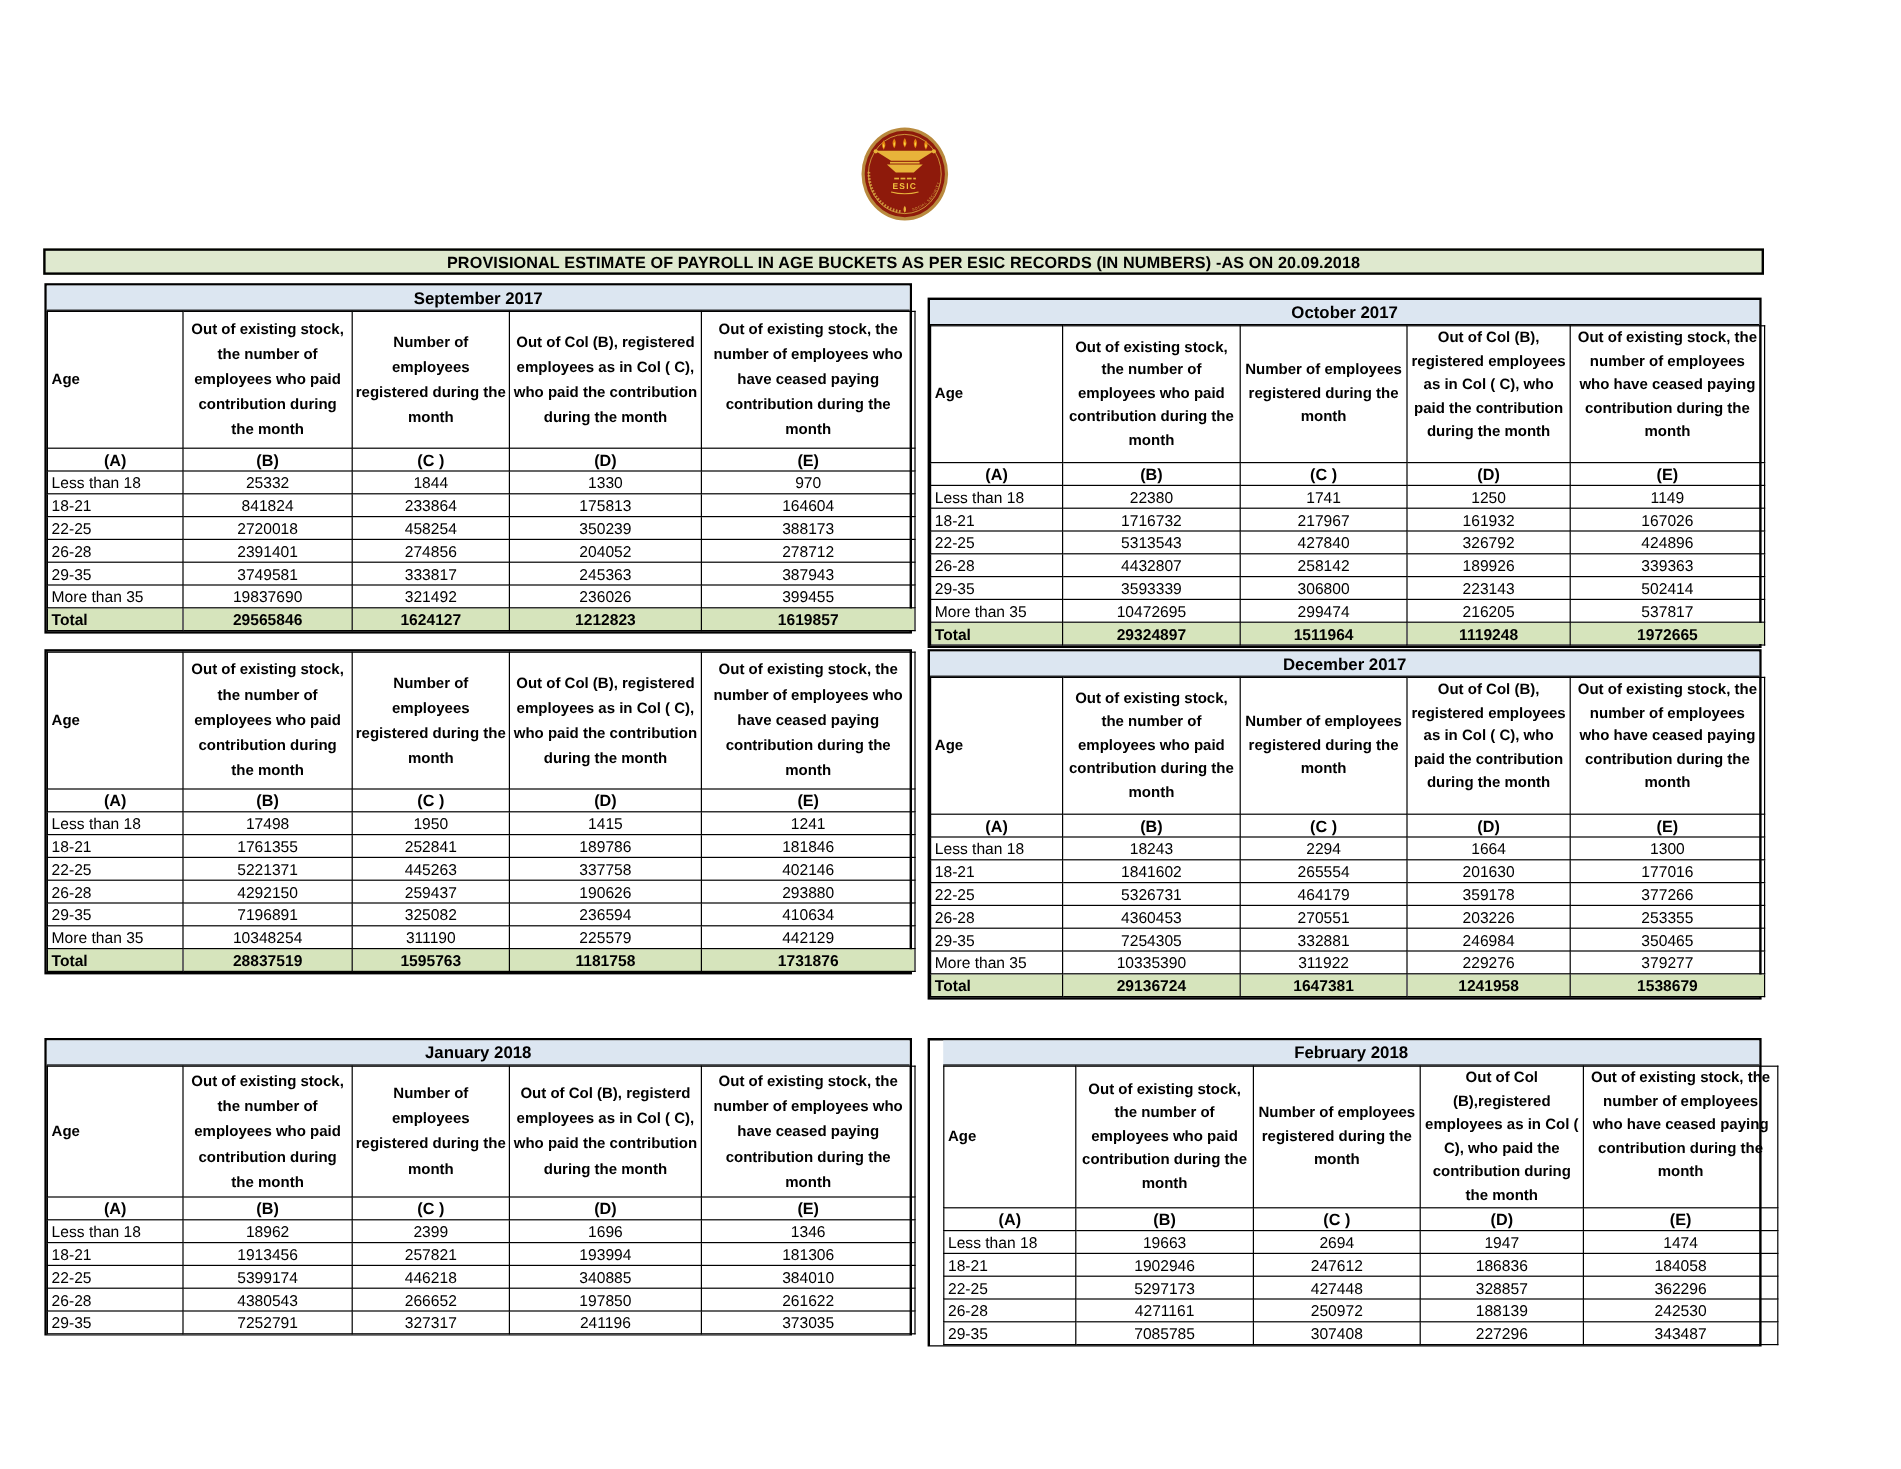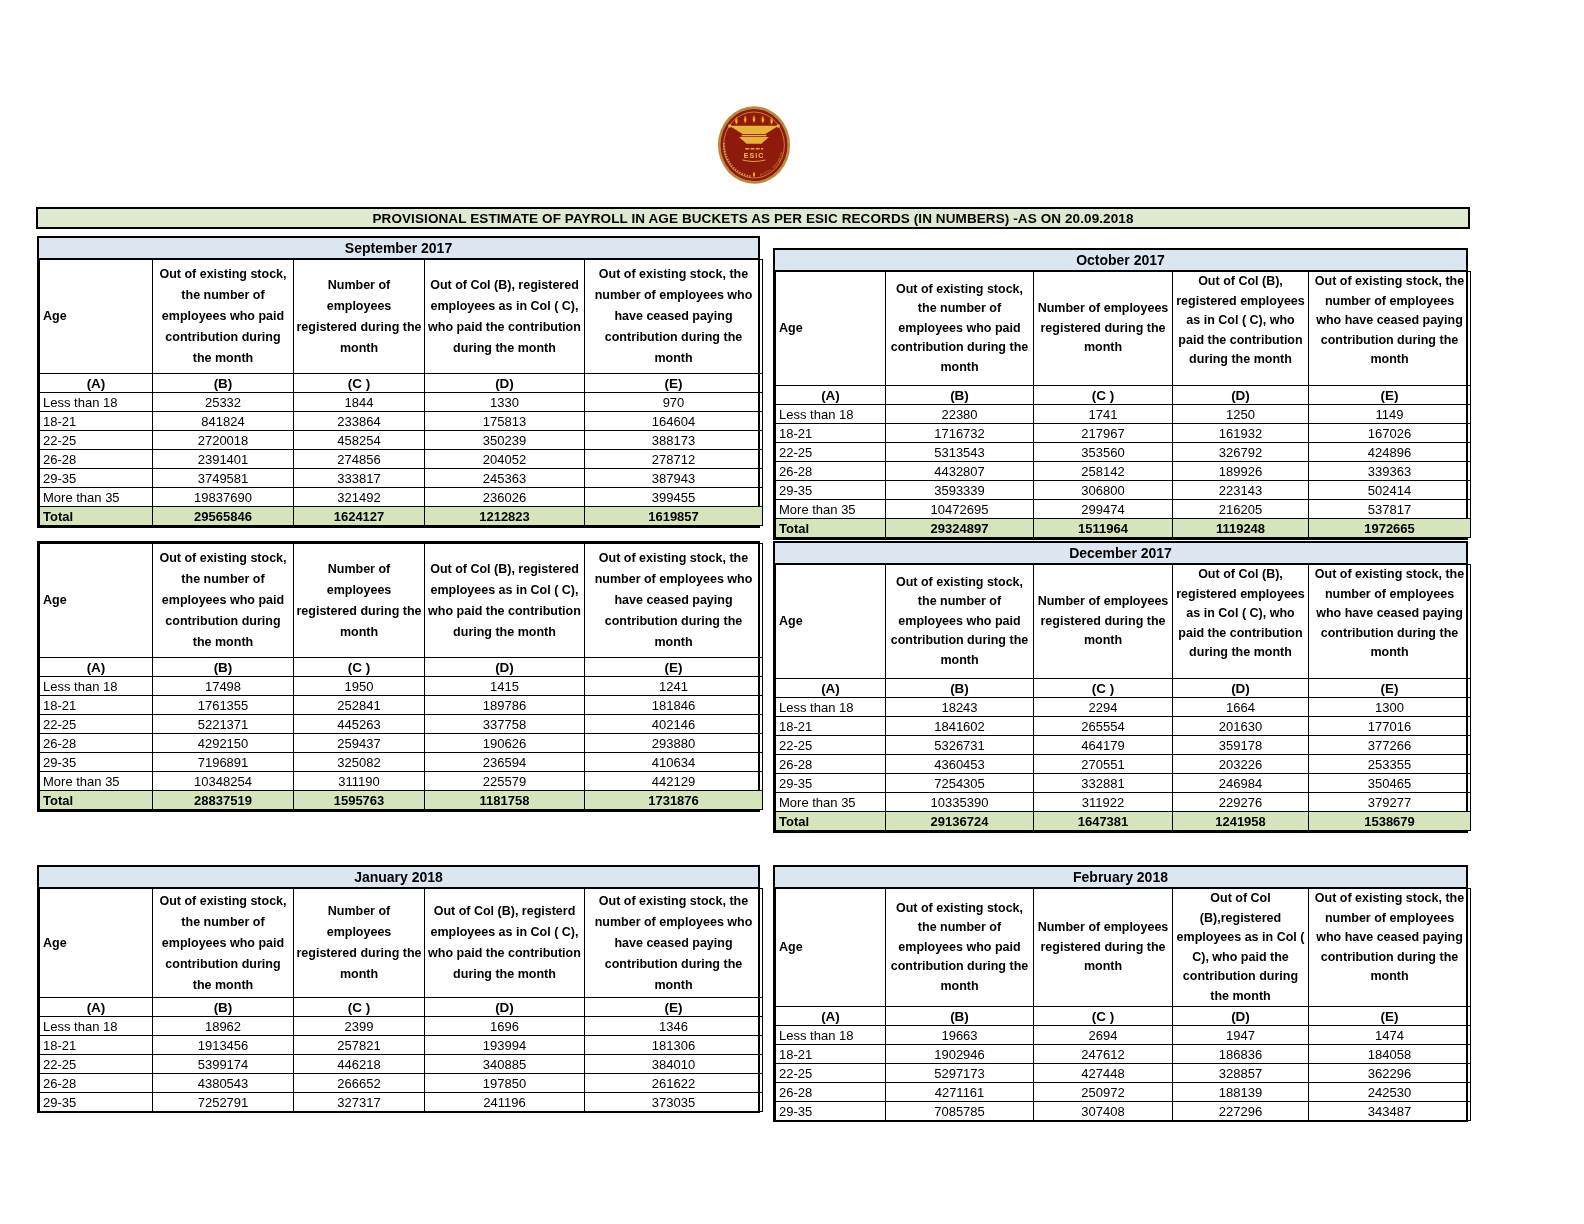--- a/index.html
+++ b/index.html
@@ -233,21 +233,21 @@
             <tr class="data">
               <td class="age">18-21</td>
               <td class="num">1716732</td>
               <td class="num">217967</td>
               <td class="num">161932</td>
               <td class="num">167026</td>
             </tr>
             <tr class="data">
               <td class="age">22-25</td>
               <td class="num">5313543</td>
-              <td class="num">353560</td>
+              <td class="num">427840</td>
               <td class="num">326792</td>
               <td class="num">424896</td>
             </tr>
             <tr class="data">
               <td class="age">26-28</td>
               <td class="num">4432807</td>
               <td class="num">258142</td>
               <td class="num">189926</td>
               <td class="num">339363</td>
             </tr>
@@ -514,21 +514,21 @@
             <tr class="data">
               <td class="age">29-35</td>
               <td class="num">7252791</td>
               <td class="num">327317</td>
               <td class="num">241196</td>
               <td class="num">373035</td>
             </tr>
           </tbody>
         </table>
       </div>
-      <div class="table-frame side-right cut short" style="left: 736px; top: 609px; width: 695px;">
+      <div class="table-frame side-right cut short" style="left: 736px; top: 609px; width: 695px; padding-left: 11px;">
         <div class="month-header">February 2018</div>
         <table class="grid">
           <colgroup>
             <col style="width: 110px;">
             <col style="width: 148px;">
             <col style="width: 139px;">
             <col style="width: 136px;">
             <col style="width: 162px;">
           </colgroup>
           <tbody>

